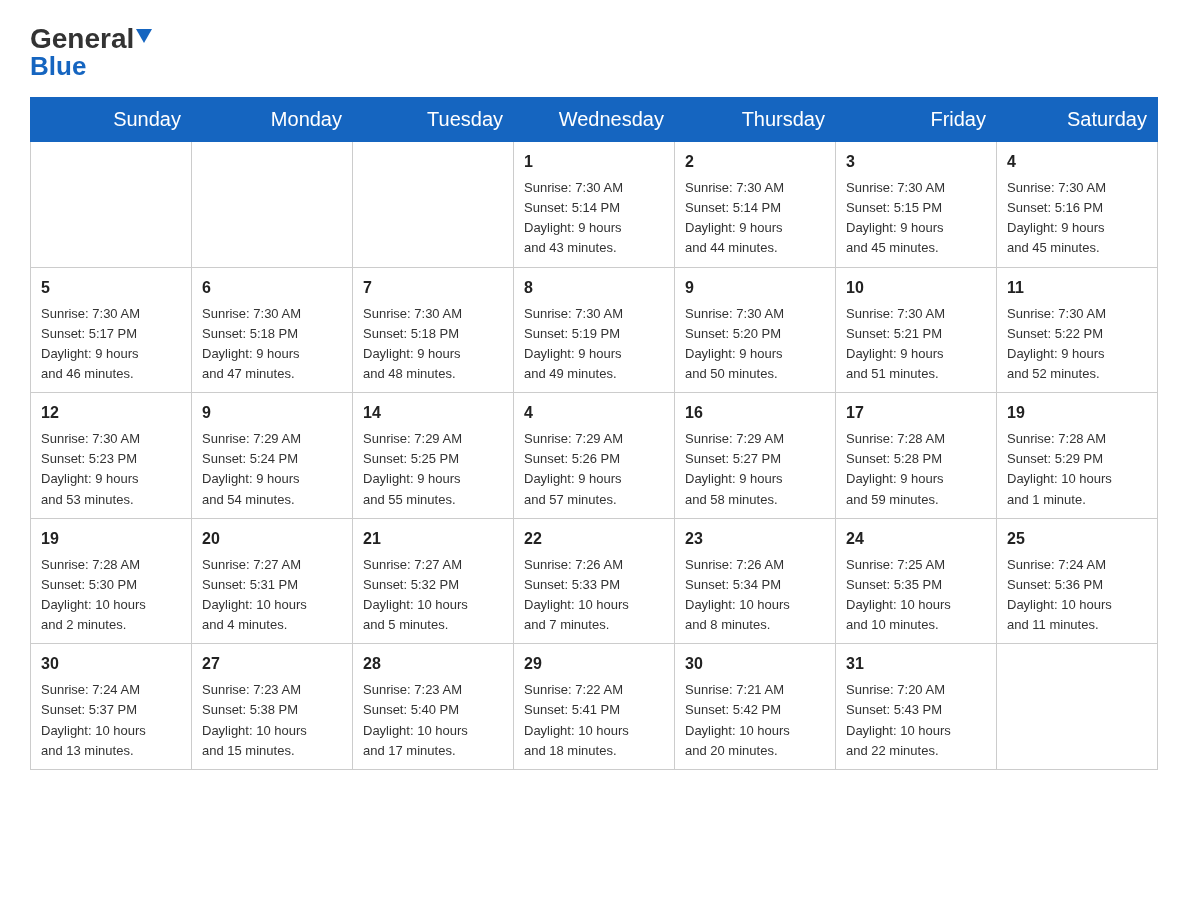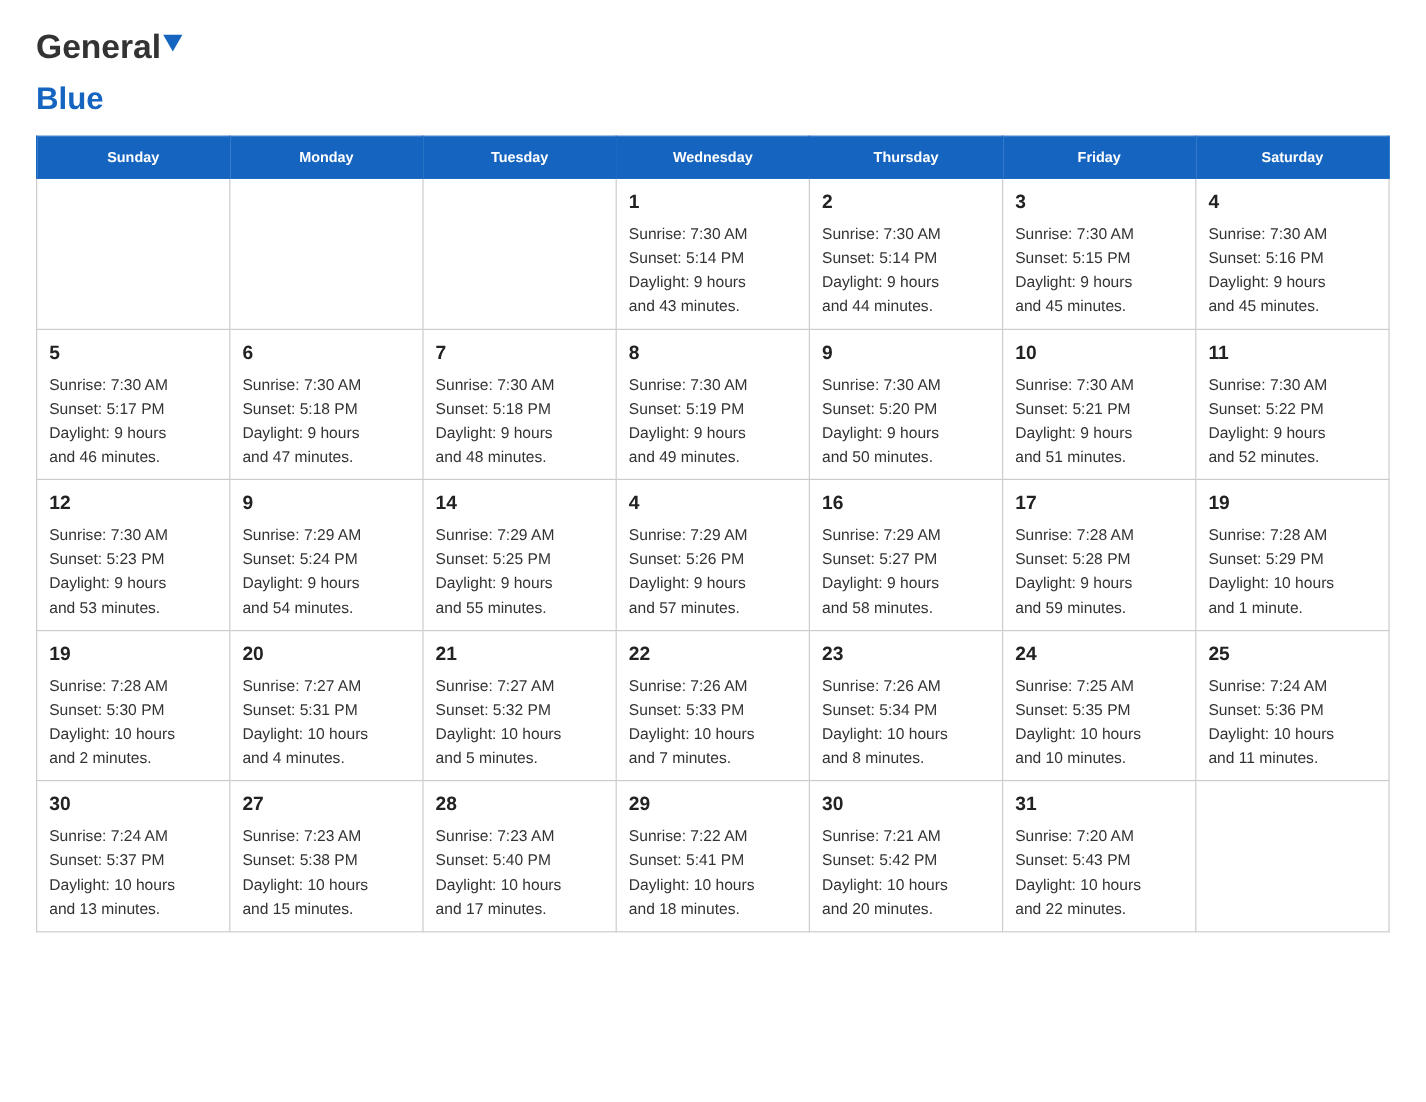--- a/index.html
+++ b/index.html
@@ -57,23 +57,23 @@
     }
     .calendar {
       width: 100%;
       border-collapse: collapse;
       border: 1px solid #bbb;
     }
     .calendar th {
       background-color: #1565c0;
       color: #fff;
       padding: 10px 10px;
-      text-align: center;
-      font-size: 12px;
-      font-weight: bold;
+      text-align: right;
+      font-size: 20px;
+      font-weight: normal;
       border: 1px solid #1565c0;
     }
     .calendar td {
       vertical-align: top;
       padding: 8px 10px;
       border: 1px solid #ccc;
       width: 14.28%;
       min-height: 100px;
       font-size: 13px;
       color: #333;
@@ -97,21 +97,21 @@
   </style>
 </head>
 <body>
 
 <div class="header-area">
   <div class="logo">
     <div style="display:flex;align-items:center;">
       <span class="logo-text">General</span>
       <span class="logo-triangle"></span>
     </div>
-    <span class="logo-text" style="color:#1565c0;font-size:26px;margin-top:16px;">Blue</span>
+    <span class="logo-text" style="color:#1565c0;font-size:26px;">Blue</span>
   </div>
   <div class="title-area">
     <h1></h1>
     <h2></h2>
   </div>
 </div>
 
 <table class="calendar">
   <thead>
     <tr>

